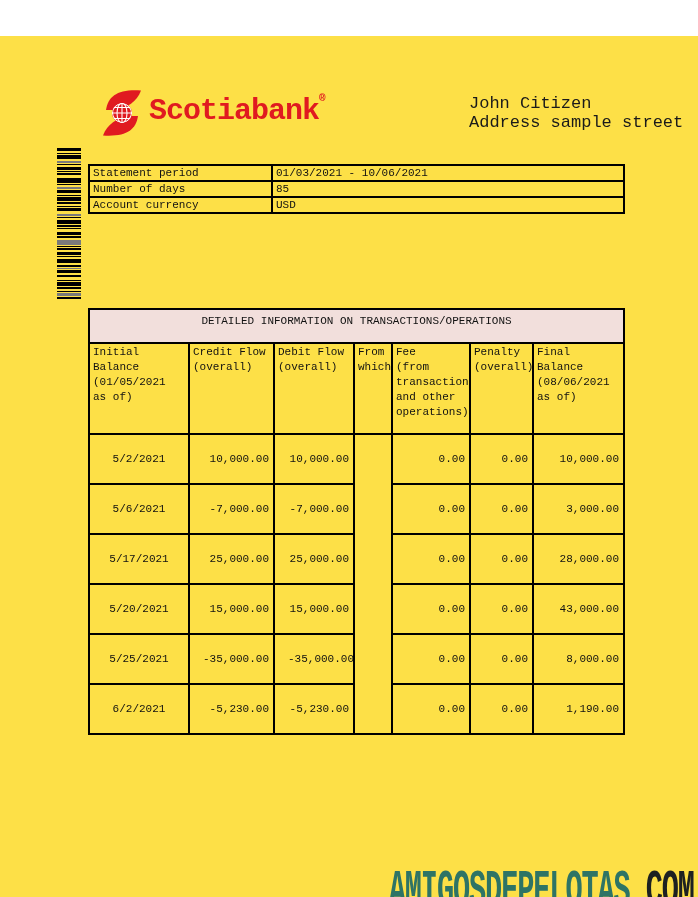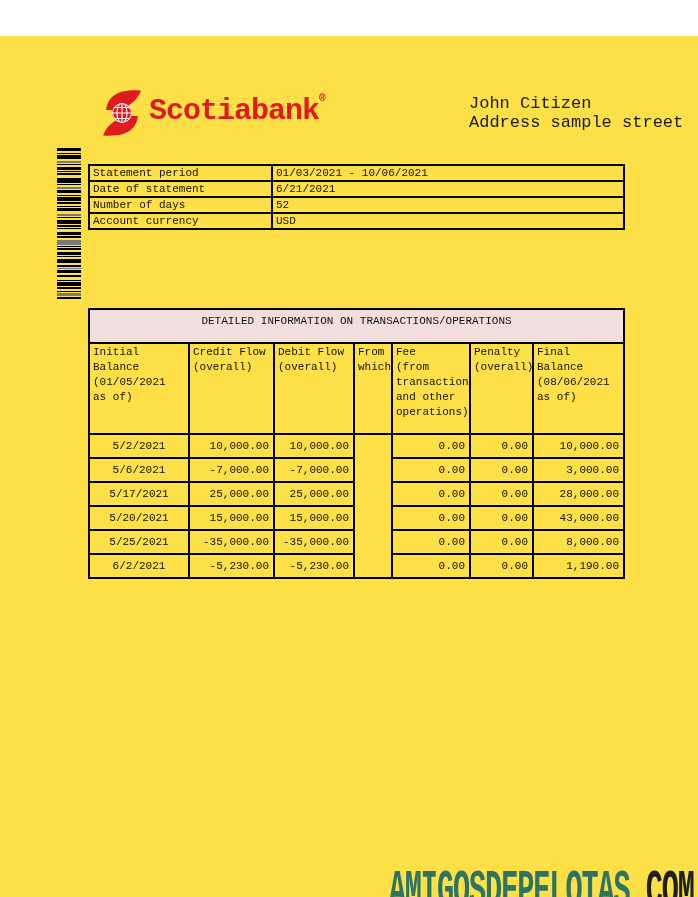--- a/index.html
+++ b/index.html
@@ -30,21 +30,21 @@
 
   .tx-table{position:absolute;left:88px;top:272px;width:535px;}
   .tx-title td{
     height:26px;background:#f2dfdc;text-align:center;vertical-align:top;
     padding-top:5px;font-size:11px;
   }
   .tx-head td{
     height:88px;vertical-align:top;padding:1px 2px 0 3px;
     line-height:15px;white-space:pre-line;
   }
-  .tx-row td{height:22px;vertical-align:middle;padding:0;}
+  .tx-row td{height:22px;vertical-align:middle;padding:13px;}
   .cell-date{text-align:center;}
   .cell-num{text-align:right;padding-right:4px !important;}
   .cell-fromwhich{padding:0;}
 
   
   .gen-line{
     position:absolute;left:88px;top:697px;width:535px;
     text-align:right;font-size:13px;color:#1b1b1b;
   }
 
@@ -135,26 +135,22 @@
     <colgroup>
         <col style="width:183px">
         <col style="width:352px">
       </colgroup>
     <tbody>
       <tr>
         <td>Statement period</td>
         <td>01/03/2021 - 10/06/2021</td>
       </tr>
       <tr>
-        <td>Date of statement</td>
-        <td>6/21/2021</td>
-      </tr>
-      <tr>
         <td>Number of days</td>
-        <td>52</td>
+        <td>85</td>
       </tr>
       <tr>
         <td>Account currency</td>
         <td>USD</td>
       </tr>
     </tbody>
   </table>
 
   <table class="tx-table">
     <colgroup>

